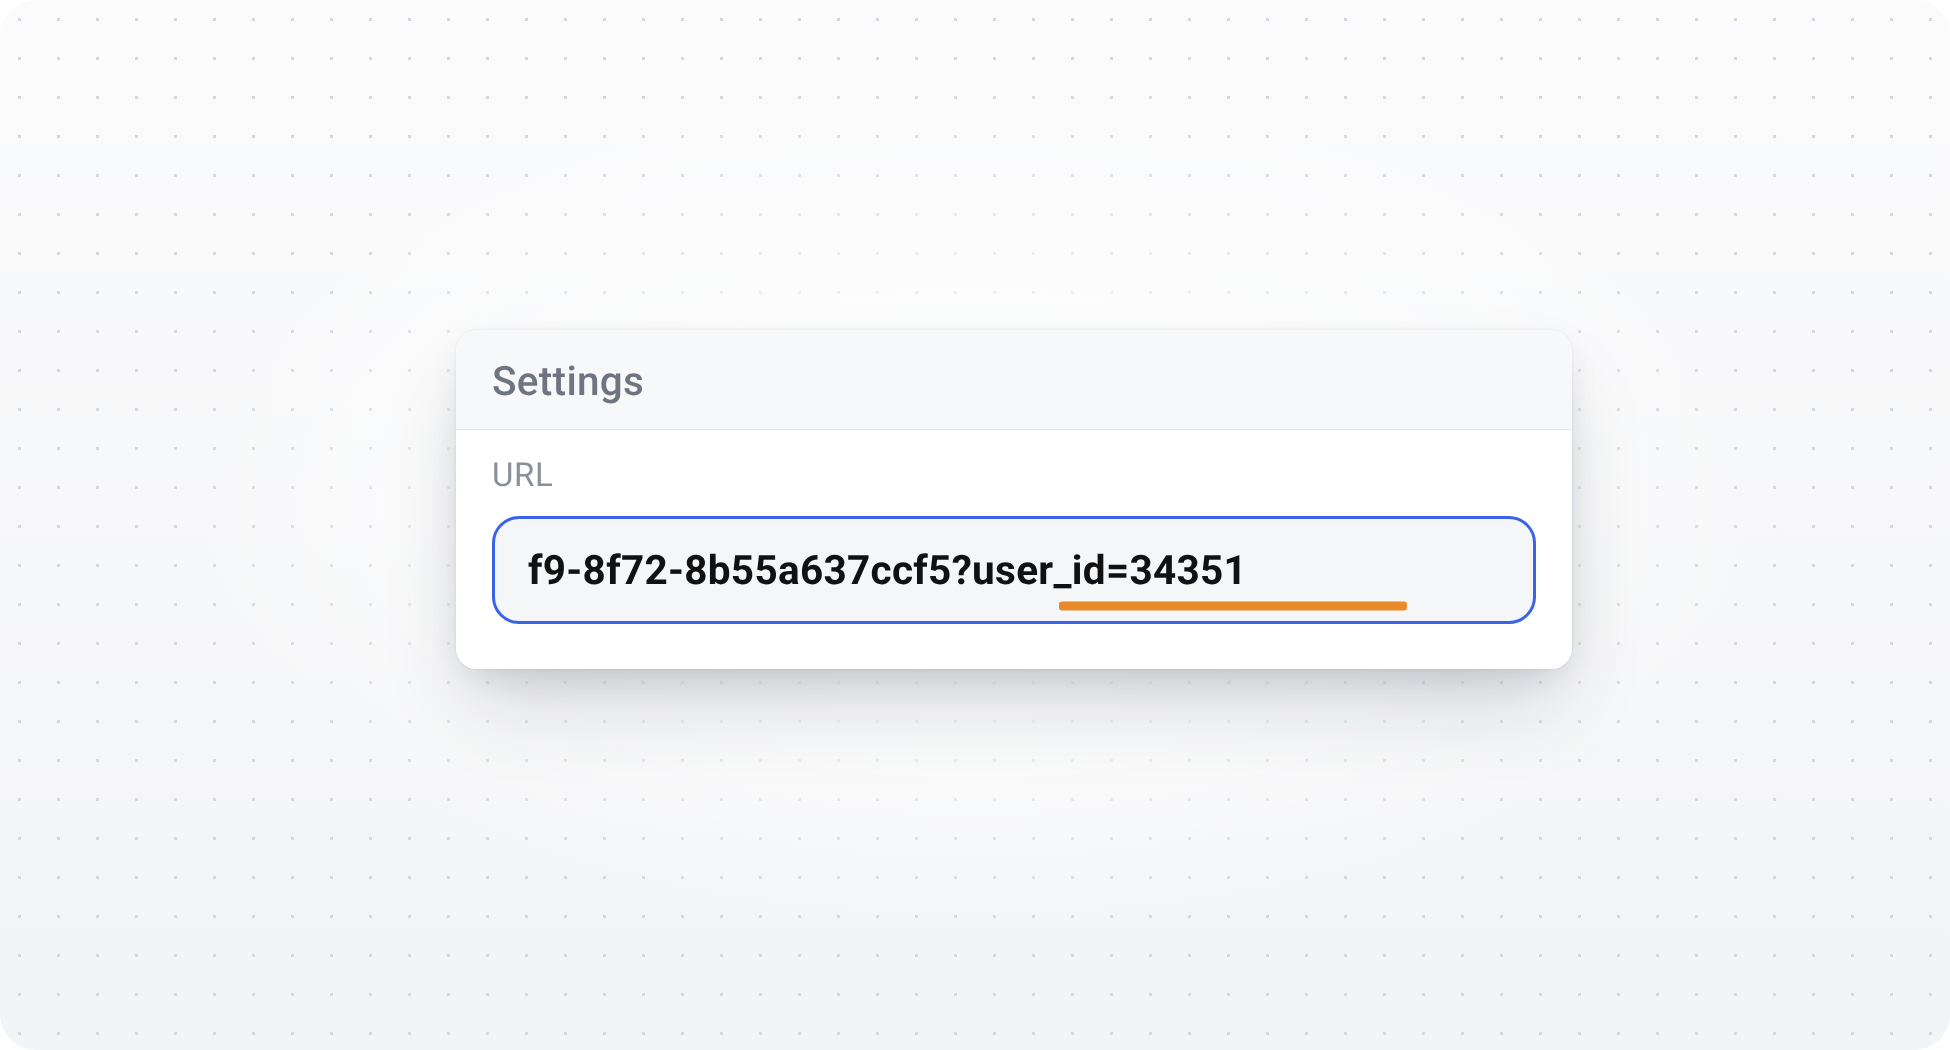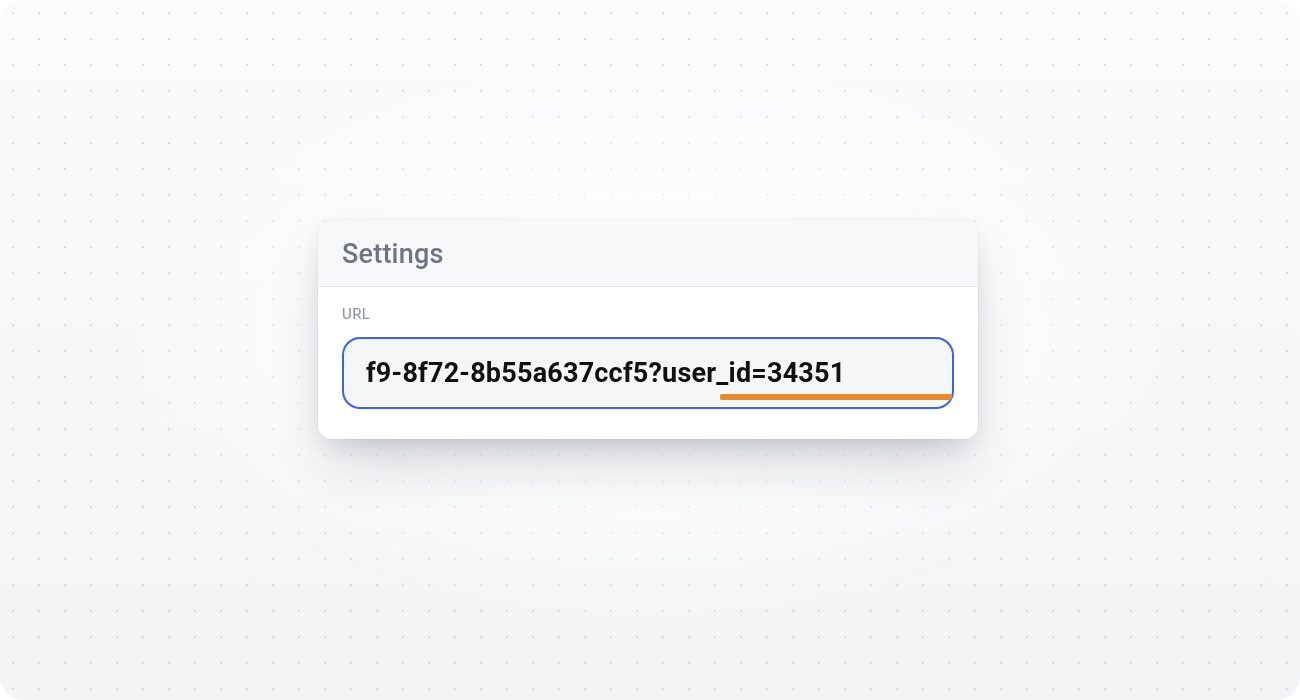--- a/index.html
+++ b/index.html
@@ -25,23 +25,23 @@
     position: absolute;
     inset: 0;
     border-radius: 24px;
     background: radial-gradient(ellipse 55% 55% at 50% 48%, rgba(255,255,255,0.95) 0%, rgba(255,255,255,0.55) 45%, rgba(255,255,255,0) 75%);
     pointer-events: none;
   }
 
   
   .card {
     position: absolute;
-    left: 318px;
+    left: 304px;
     top: 220px;
-    width: 660px;
+    width: 744px;
     background: #ffffff;
     border-radius: 14px;
     box-shadow:
       0 30px 60px -12px rgba(17,24,39,0.18),
       0 10px 24px -6px rgba(17,24,39,0.12),
       0 0 0 1px rgba(17,24,39,0.03);
     overflow: hidden;
   }
 
   .card-header {
@@ -55,21 +55,21 @@
     color: #6e7480;
     letter-spacing: 0.2px;
   }
 
   .card-body {
     padding: 18px 24px 30px 24px;
     background: #ffffff;
   }
 
   .field-label {
-    font-size: 15px;
+    font-size: 22px;
     color: #8a8f99;
     letter-spacing: 0.4px;
     margin-bottom: 14px;
   }
 
   .url-input-wrap {
     position: relative;
   }
   .url-input {
     width: 100%;

